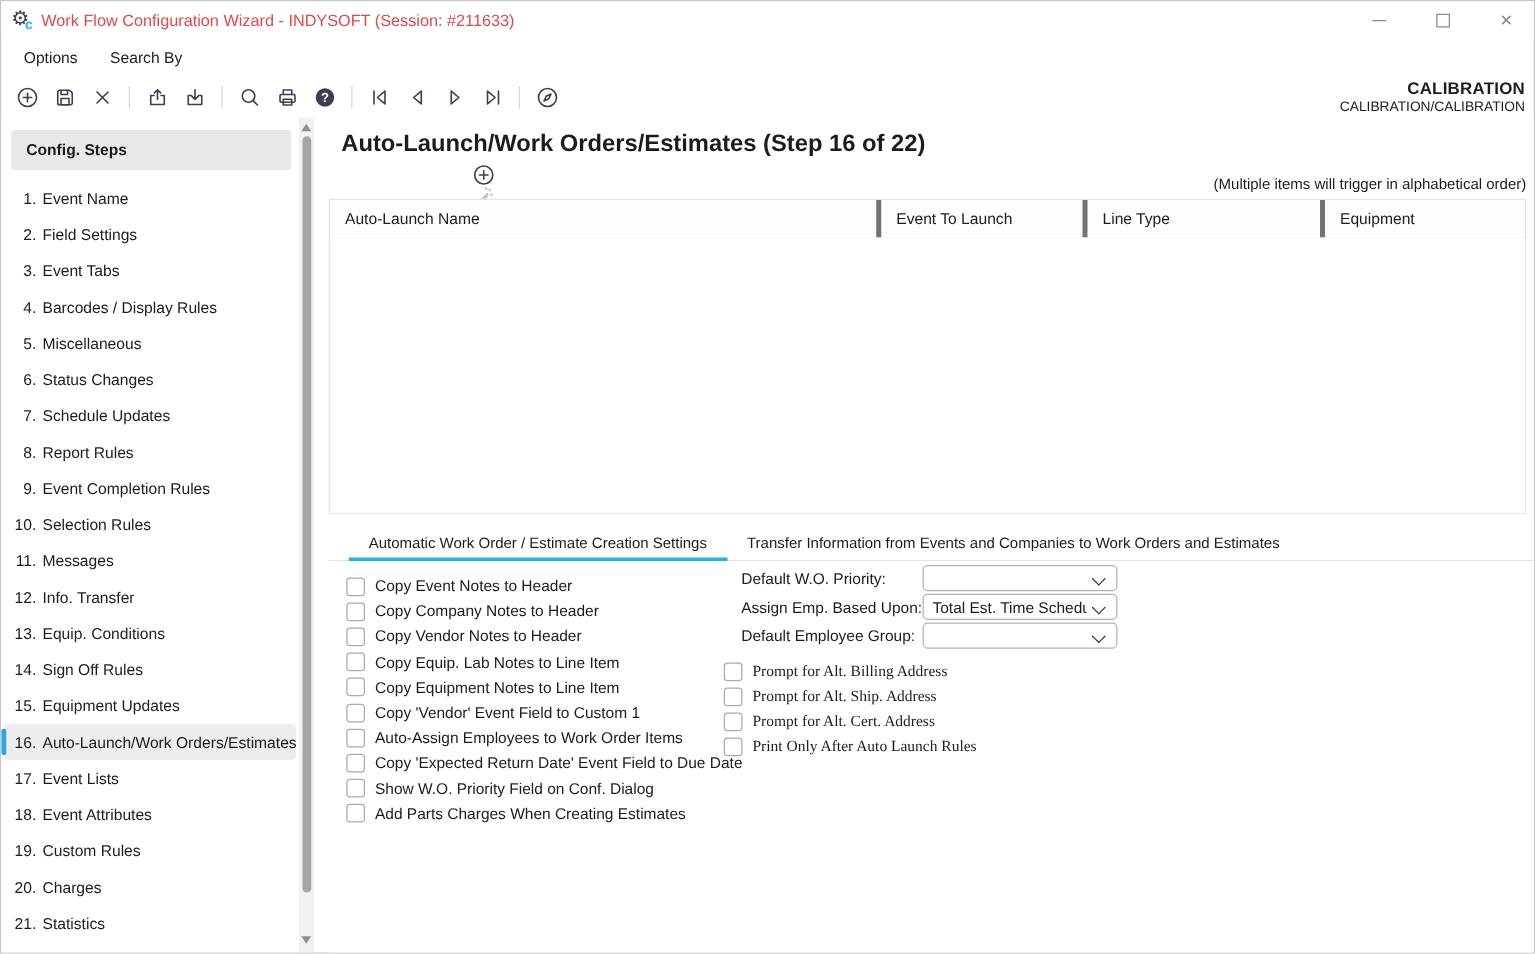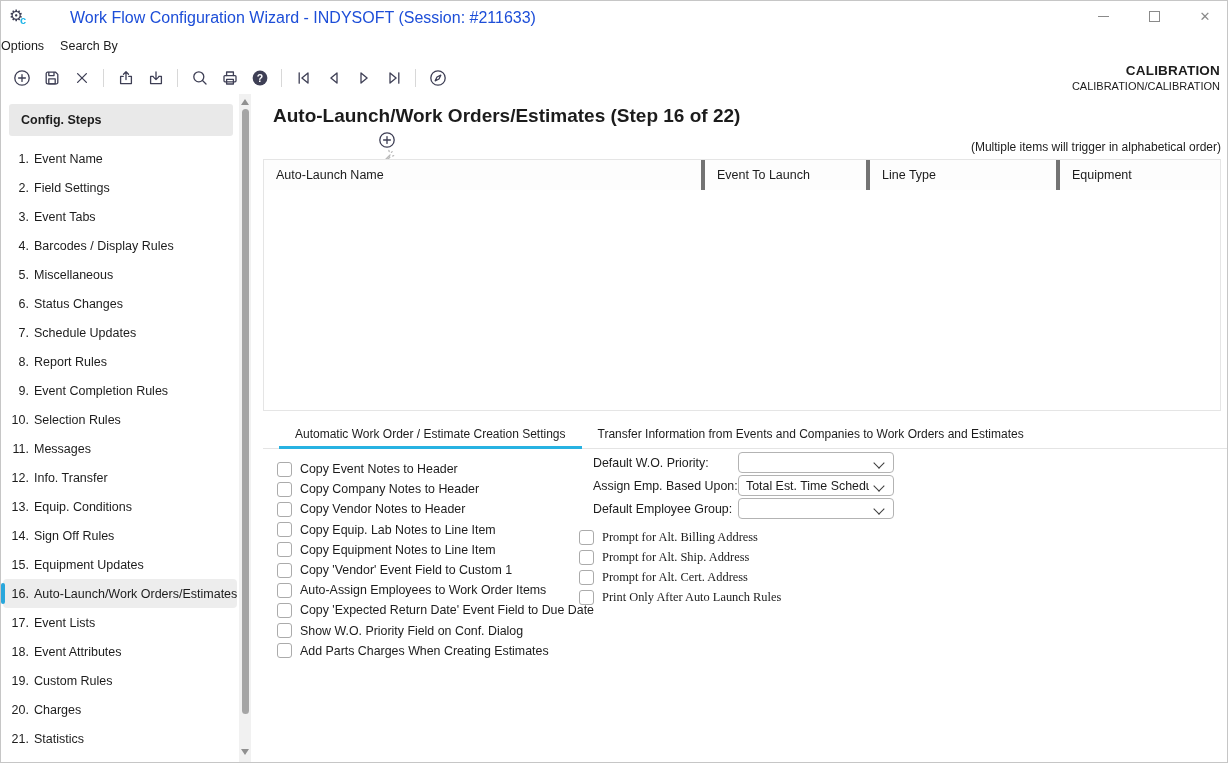--- a/index.html
+++ b/index.html
@@ -5,28 +5,28 @@
   html,body{margin:0;padding:0;background:#e8e8e8;}
   #app{position:relative;width:1228px;height:763px;background:#ffffff;
        font-family:"Liberation Sans",sans-serif;font-size:12.5px;color:#1c1c1c;
        overflow:hidden;border:1px solid #c6c6c6;box-sizing:border-box;}
 
   
   .titlebar{position:absolute;left:0;top:0;right:0;height:30px;background:#fff;}
   .app-icon{position:absolute;left:8px;top:4px;width:22px;height:22px;}
   .app-icon .gear{font-size:16px;color:#3d3e55;line-height:22px;}
   .app-icon .c{position:absolute;left:11px;top:9px;font-size:11px;font-weight:bold;color:#23b6e8;}
-  .tb-title{position:absolute;left:32px;top:8px;color:#1d4ed8;font-size:16px;white-space:nowrap;margin-left:37px;}
+  .tb-title{position:absolute;left:32px;top:8px;color:#ef4444;font-size:13px;white-space:nowrap;}
   .win-btn{position:absolute;top:0;width:44px;height:30px;display:flex;align-items:center;justify-content:center;}
   .glyph-min{width:11px;height:1px;background:#8a8a8a;}
   .glyph-max{width:9px;height:9px;border:1px solid #8a8a8a;}
   .glyph-close{color:#8a8a8a;font-size:13px;line-height:13px;}
 
   
-  .menubar{position:absolute;left:0;top:30px;right:0;height:30px;display:flex;align-items:center;gap:16px;}
+  .menubar{position:absolute;left:0;top:30px;right:0;height:30px;display:flex;align-items:center;padding-left:18px;gap:26px;}
   .menu-item{cursor:default;}
 
   
   .toolbar{position:absolute;left:0;top:60px;height:33px;display:flex;align-items:center;padding-left:8px;gap:5px;}
   .tbtn{width:25px;height:25px;display:flex;align-items:center;justify-content:center;}
   .tsep{width:1px;height:18px;background:#d8d8d8;margin:0 4px;}
   .ic{stroke:#3e3f55;fill:none;stroke-width:1.3;stroke-linecap:round;stroke-linejoin:round;}
   .ic-dis{stroke:#b9b9b9;fill:none;stroke-width:1.3;stroke-linecap:round;stroke-linejoin:round;}
 
   

